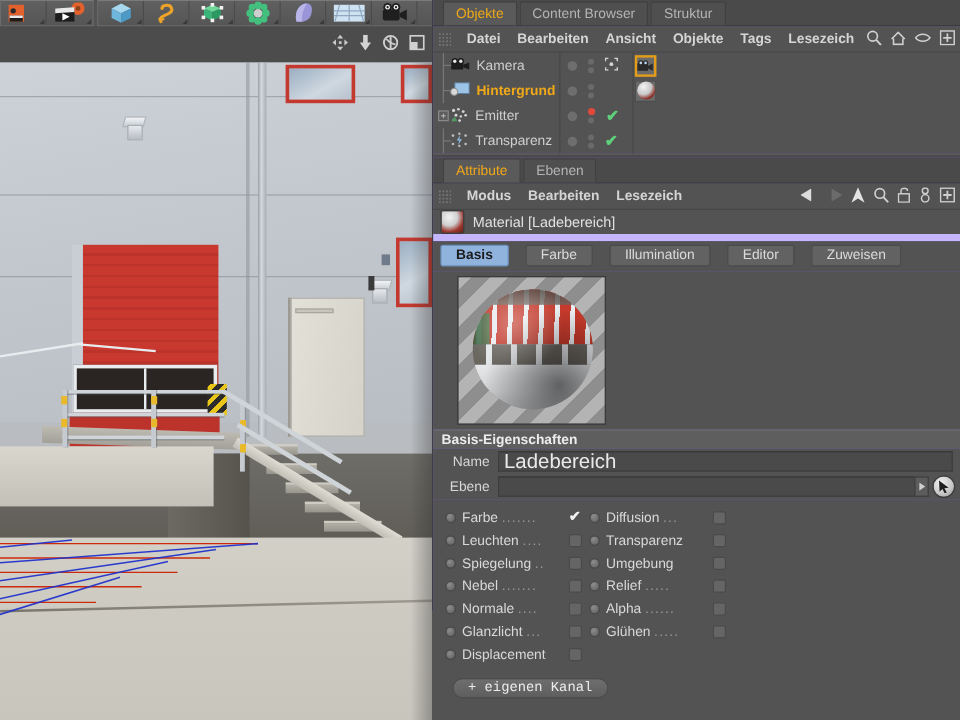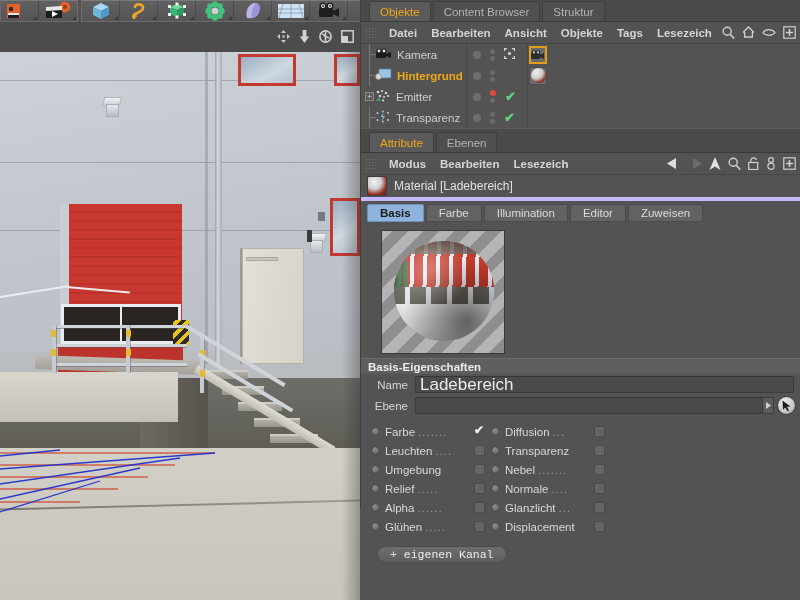--- a/index.html
+++ b/index.html
@@ -297,31 +297,31 @@
     background: #6a6a6a;
     border: 1px solid #4c4c4c;
     display: flex; align-items: center; justify-content: center;
   }
   .tag-icon.sel { border: 2px solid #e39c18; }
 
   
   .attr-objhead {
     display: flex; align-items: center; height: 26px;
     background: #535353; padding-left: 6px;
-    border-bottom: 4px solid #c4b5fd;
+    border-bottom: 6px solid #c4b5fd;
   }
   .attr-objhead .mini-sphere {
     width: 20px; height: 20px; margin-right: 7px;
     border: 1px solid #3c3c3c;
   }
   .attr-objhead span { font-size: 12px; color: #e0e0e0; }
 
   
   .proptabs {
-    display: flex; gap: 2px; padding: 3px 4px 4px 6px;
+    display: flex; gap: 14px; padding: 3px 4px 4px 6px;
     background: #535353;
   }
   .ptab {
     height: 18px; padding: 0 12px;
     display: flex; align-items: center; justify-content: center;
     font-size: 11.5px;
     background: #626262; color: #dcdcdc;
     border: 1px solid #4b4b4b;
     border-radius: 2px;
   }
@@ -1005,20 +1005,26 @@
     </div>
     <div class="chan">
       <span class="chan-radio"></span>
       <span class="chan-label">Transparenz</span>
       <span class="chan-dots"></span>
       <span class="chan-box"></span>
     </div>
 
     <div class="chan">
       <span class="chan-radio"></span>
+      <span class="chan-label">Spiegelung</span>
+      <span class="chan-dots">..</span>
+      <span class="chan-box"></span>
+    </div>
+    <div class="chan">
+      <span class="chan-radio"></span>
       <span class="chan-label">Umgebung</span>
       <span class="chan-dots"></span>
       <span class="chan-box"></span>
     </div>
 
     <div class="chan">
       <span class="chan-radio"></span>
       <span class="chan-label">Nebel</span>
       <span class="chan-dots">.......</span>
       <span class="chan-box"></span>

